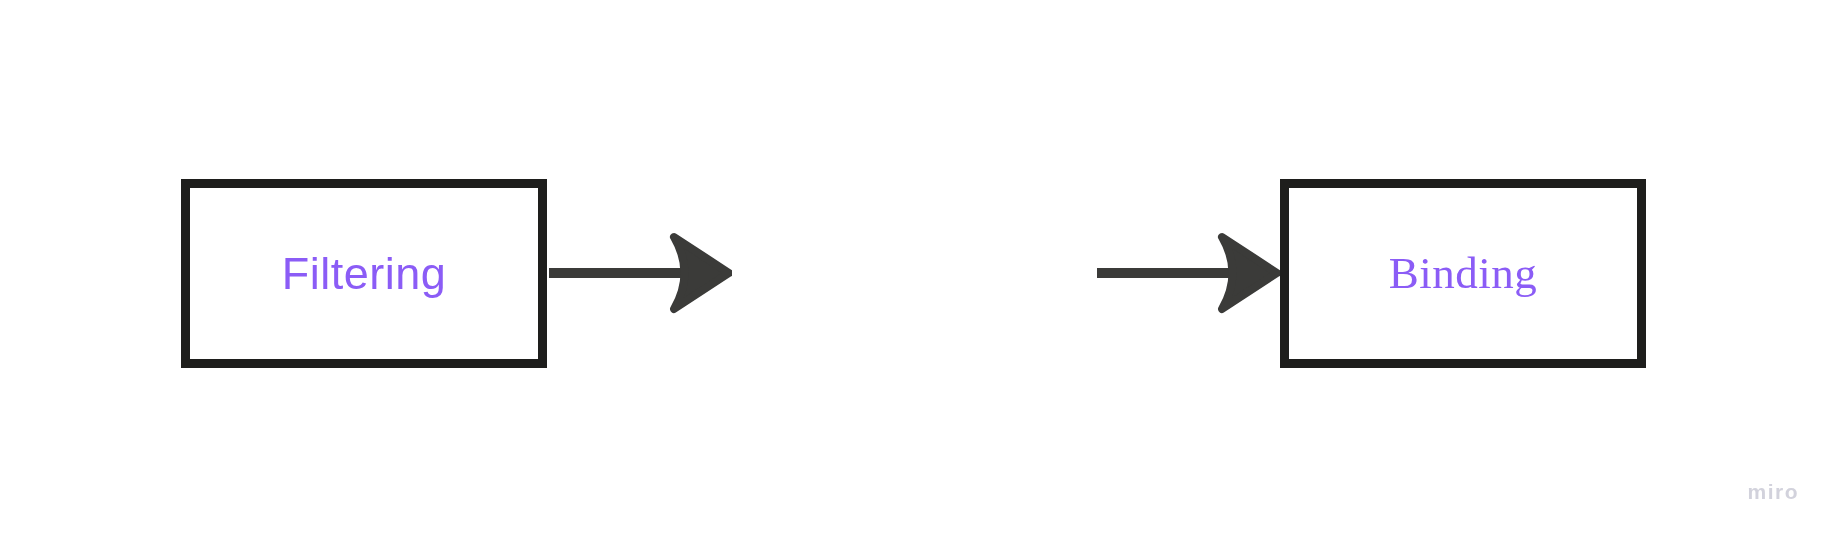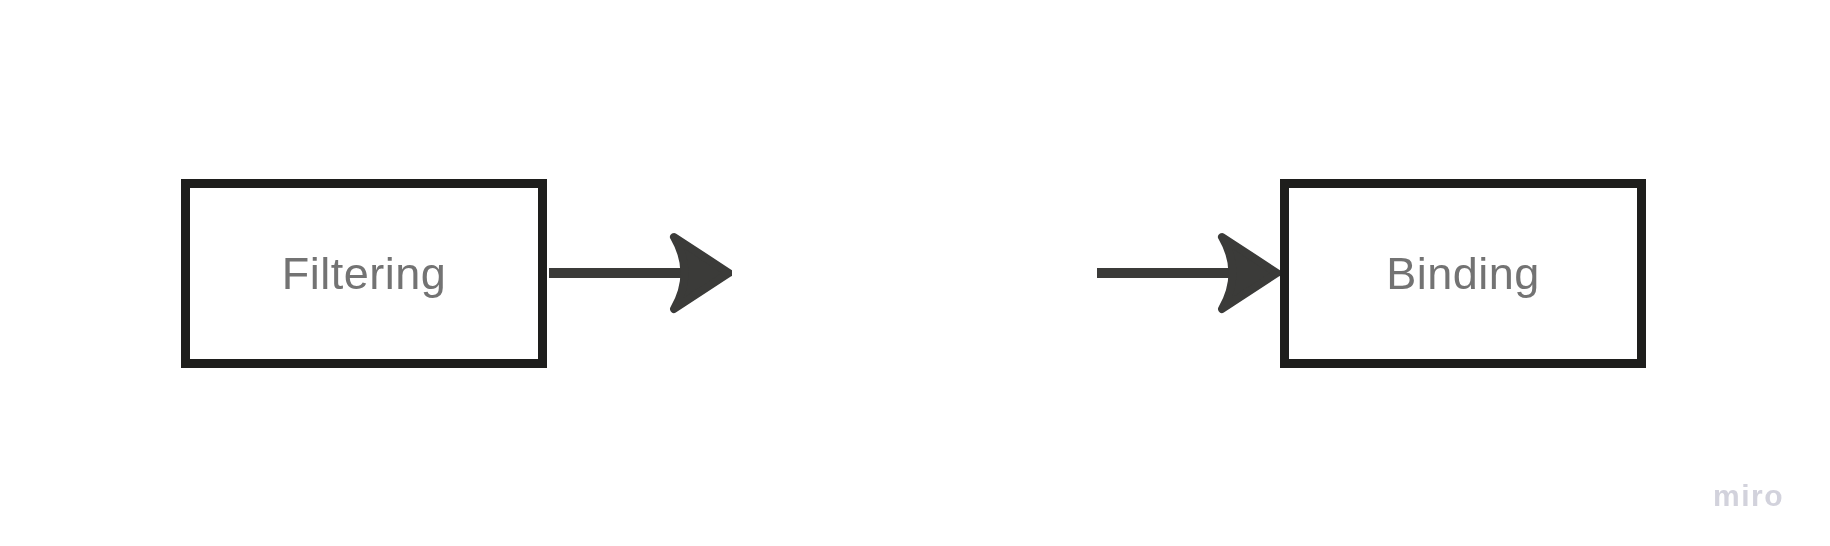--- a/index.html
+++ b/index.html
@@ -25,43 +25,43 @@
     height: 189px;
     box-sizing: border-box;
     background: #ffffff;
     border: 9px solid #1e1e1c;
     display: flex;
     align-items: center;
     justify-content: center;
   }
   .node-1 { left: 181px; }
   .node-2 { left: 732px; }
-  .node-3 { left: 1280px; }
+  .node-3 { left: 1280px; font-family: Liberation Serif, serif; }
   .node-label {
     font-size: 45px;
     line-height: 1;
-    color: #737373;
+    color: #8b5cf6;
     font-weight: 400;
     letter-spacing: 0.5px;
     white-space: nowrap;
     user-select: none;
   }
   .connector {
     position: absolute;
     top: 228px;
     width: 183px;
     height: 90px;
   }
   .connector-1 { left: 549px; }
   .connector-2 { left: 1097px; }
   .watermark {
     position: absolute;
-    right: 46px;
+    right: 31px;
     top: 481px;
-    font-size: 30px;
+    font-size: 21px;
     line-height: 1;
     font-weight: 600;
     letter-spacing: 1.5px;
     color: #d2d2dc;
     user-select: none;
   }
 </style>
 </head>
 <body>
 

